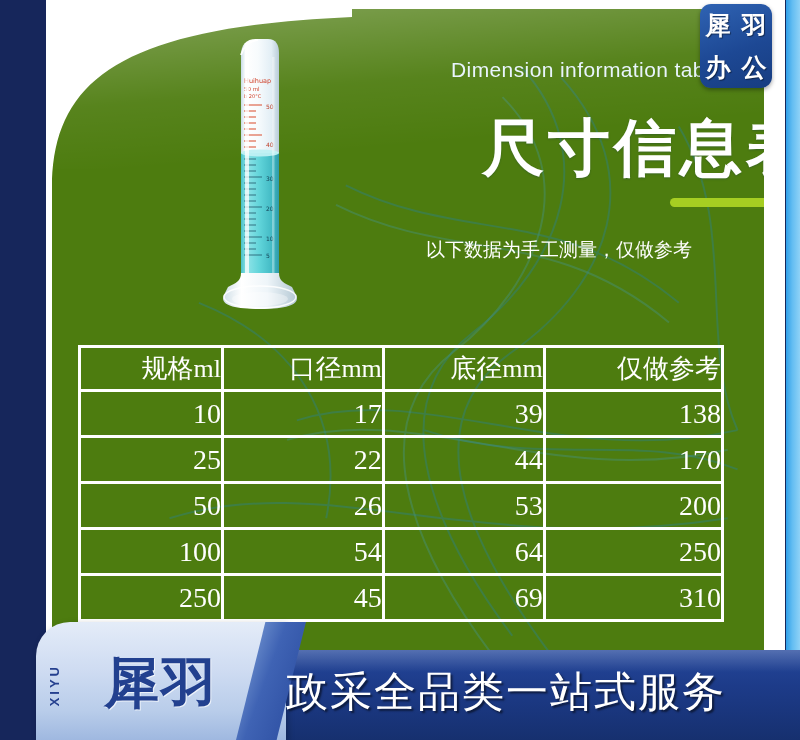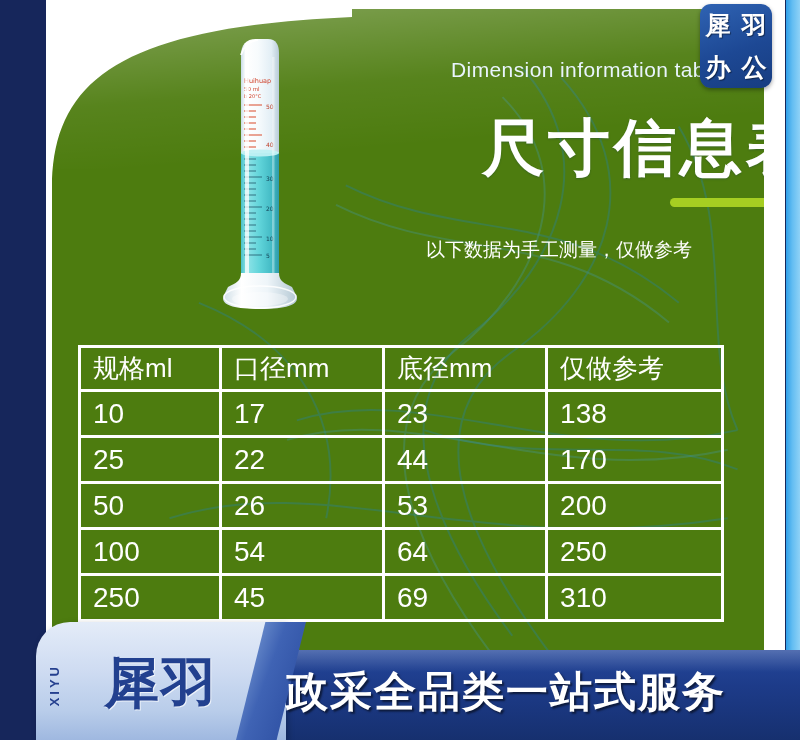--- a/index.html
+++ b/index.html
@@ -88,23 +88,23 @@
   
   .dim-table {
     position:absolute; left:26px; top:336px;
     width:646px;
     border-collapse:separate; border-spacing:0;
     z-index:25;
   }
   .dim-table td, .dim-table th {
     border-right:3px solid #ffffff;
     border-bottom:3px solid #ffffff;
-    color:#ffffff; text-align:left; font-weight:400;
+    color:#ffffff; text-align:right; font-weight:400;
     background:transparent;
-    font-family:Liberation Sans, sans-serif;
+    font-family:Liberation Serif, serif;
     padding-left:12px;
   }
   .dim-table tr th:first-child, .dim-table tr td:first-child { border-left:3px solid #ffffff; }
   .dim-table thead th { border-top:3px solid #ffffff; font-size:26px; height:47px; letter-spacing:0px; }
   .dim-table tbody td { font-size:28px; height:46px; }
 
   
   .ribbon { position:absolute; left:0; top:620px; width:800px; height:120px; z-index:60; }
 
   .ribbon-band {
@@ -136,21 +136,21 @@
   .logo-xiyu-cn {
     position:absolute; left:72px; top:36px;
     color:#22408f; font-size:55px; font-weight:700; letter-spacing:2px;
     font-family:"DejaVu Sans","Liberation Sans",sans-serif;
     text-shadow:1px 1px 0 rgba(255,255,255,.7);
     line-height:1;
     margin-left:32px;
   }
   .ribbon-slogan {
     position:absolute; left:286px; top:44px;
-    color:#ffffff; font-size:42px; font-weight:700; letter-spacing:2px;
+    color:#ffffff; font-size:42px; font-weight:400; letter-spacing:2px;
     font-family:"DejaVu Sans","Liberation Sans",sans-serif;
     text-shadow:2px 2px 2px rgba(0,0,0,.55);
     white-space:nowrap;
   }
   .ribbon-left-cap {
     position:absolute; left:0; top:30px; width:40px; height:90px;
     background:#16265b;
   }
 </style>
 </head>
@@ -290,21 +290,21 @@
           <th>规格ml</th>
           <th>口径mm</th>
           <th>底径mm</th>
           <th>仅做参考</th>
         </tr>
       </thead>
       <tbody>
         <tr>
           <td>10</td>
           <td>17</td>
-          <td>23</td>
+          <td>39</td>
           <td>138</td>
         </tr>
         <tr>
           <td>25</td>
           <td>22</td>
           <td>44</td>
           <td>170</td>
         </tr>
         <tr>
           <td>50</td>

